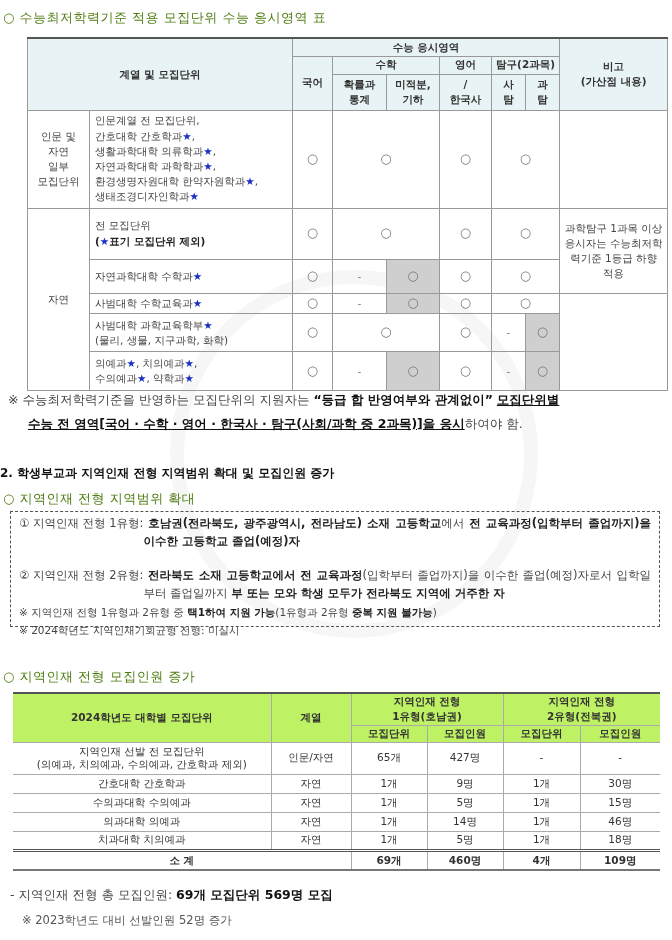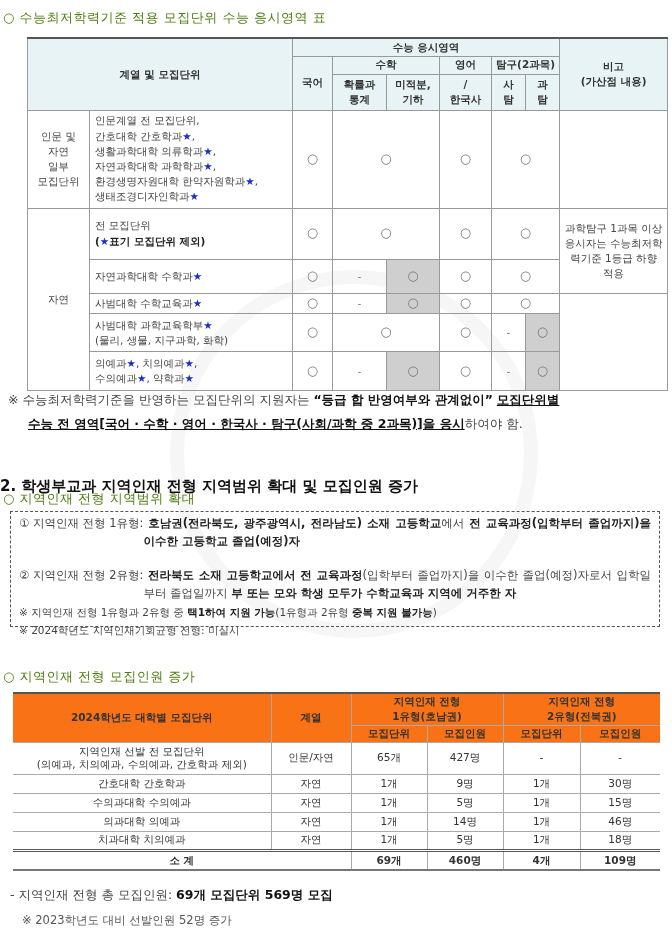--- a/index.html
+++ b/index.html
@@ -13,29 +13,29 @@
   .t1 .hd{background:#e8f3f5;font-weight:bold;color:#333;}
   .t1 .outer{border-top:2px solid #555;}
   .t1 .lft{text-align:left;padding-left:5px;color:#444;}
   .t1 .circ{color:#777;font-size:13px;}
   .t1 .gray{background:#cfcfcf;}
   .t1 .dash{color:#777;}
   .star{color:#1b2fc4;}
   .note1{left:8px;top:388px;width:660px;font-size:12.5px;line-height:24px;color:#444;}
   .b{font-weight:bold;color:#111;}
   .u{text-decoration:underline;}
-  .h2{left:0px;top:477px;font-size:15px;font-weight:bold;color:#111;white-space:nowrap;}
+  .h2{left:0px;top:465px;font-size:12px;font-weight:bold;color:#111;white-space:nowrap;}
   .box{left:10px;top:511px;width:650px;height:116px;border:1px dashed #555;padding:2px 0 0 0;box-sizing:border-box;font-size:11.5px;color:#444;}
   .box .row{display:flex;line-height:18px;}
   .box .lbl{white-space:nowrap;padding-left:8px;}
   .box .txt{flex:1;text-align:justify;padding-right:8px;}
   .box .small{font-size:10.5px;padding-left:8px;line-height:20px;}
   .t2{left:13px;top:692px;width:647px;}
   .t2 td{border:1px solid #aaa;font-size:10.5px;color:#333;}
-  .t2 .hd{background:#f97316;font-weight:bold;}
+  .t2 .hd{background:#bef264;font-weight:bold;}
   .t2 .top{border-top:2px solid #555;}
   .t2 .sum td{font-weight:bold;border-top:3px double #555;border-bottom:2px solid #777;}
   .t2 td:first-child{border-left:none;}
   .t2 td:last-child{border-right:none;}
   .total{left:10px;top:887px;font-size:12.5px;color:#444;white-space:nowrap;}
   .foot{left:22px;top:913px;font-size:11.5px;color:#555;white-space:nowrap;}
   .watermark{left:170px;top:270px;width:340px;height:340px;border-radius:50%;border:14px solid rgba(0,0,0,0.035);}
 </style>
 </head>
 <body>
@@ -160,21 +160,21 @@
 <div class="abs h2">2. 학생부교과 지역인재 전형 지역범위 확대 및 모집인원 증가</div>
 <div class="abs sec-title" style="left:3px;top:490px;">○ 지역인재 전형 지역범위 확대</div>
 
 <div class="abs box">
   <div class="row">
     <span class="lbl">① 지역인재 전형 1유형:</span>
     <span class="txt">&nbsp;<b style="color:#222">호남권(전라북도, 광주광역시, 전라남도) 소재 고등학교</b><span>에서</span> <b style="color:#222">전 교육과정(입학부터 졸업까지)을 이수한 고등학교 졸업(예정)자</b></span>
   </div>
   <div class="row" style="margin-top:16px">
     <span class="lbl">② 지역인재 전형 2유형:</span>
-    <span class="txt">&nbsp;<b style="color:#222">전라북도 소재 고등학교에서 전 교육과정</b><span>(입학부터 졸업까지)을 이수한 졸업(예정)자로서 입학일부터 졸업일까지</span> <b style="color:#222">부 또는 모와 학생 모두가 수학교육과 지역에 거주한 자</b></span>
+    <span class="txt">&nbsp;<b style="color:#222">전라북도 소재 고등학교에서 전 교육과정</b><span>(입학부터 졸업까지)을 이수한 졸업(예정)자로서 입학일부터 졸업일까지</span> <b style="color:#222">부 또는 모와 학생 모두가 전라북도 지역에 거주한 자</b></span>
   </div>
   <div class="small">
     <span>※ 지역인재 전형 1유형과 2유형 중</span> <b style="color:#222">택1하여 지원 가능</b><span>(1유형과 2유형</span> <b style="color:#222">중복 지원 불가능</b><span>)</span>
   </div>
   <div class="small" style="line-height:16px">※ 2024학년도 지역인재기회균형 전형: 미실시</div>
 </div>
 
 <div class="abs sec-title" style="left:3px;top:668px;">○ 지역인재 전형 모집인원 증가</div>
 
 <table class="abs t2">

